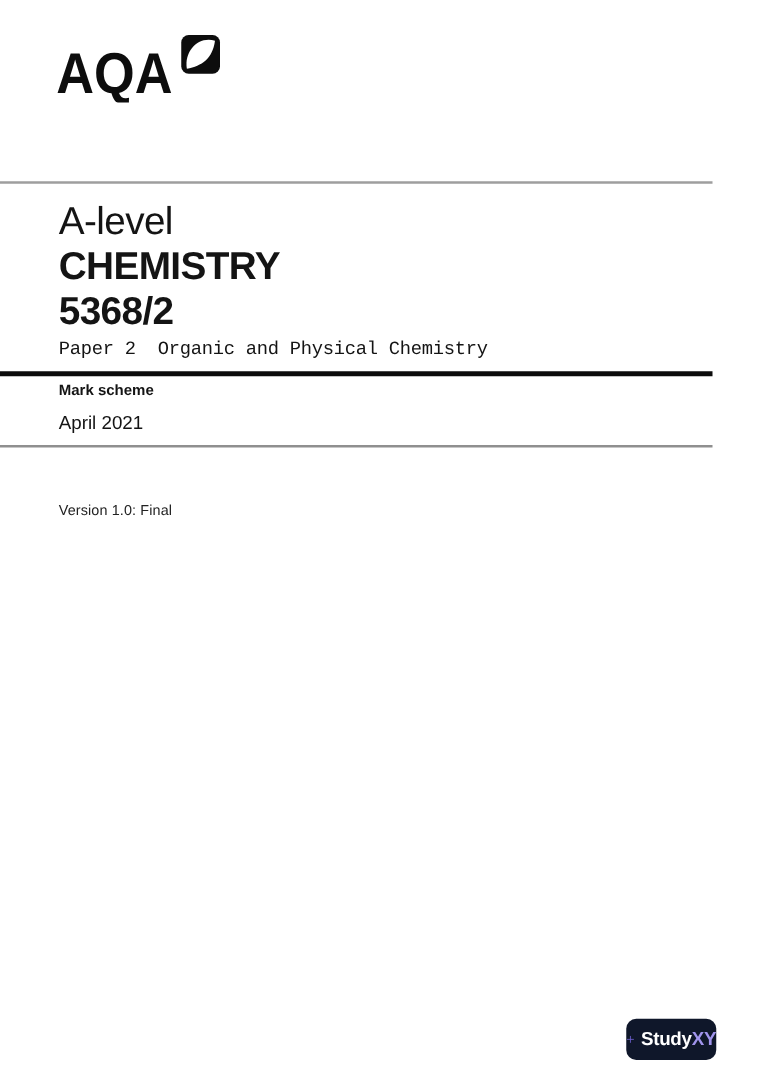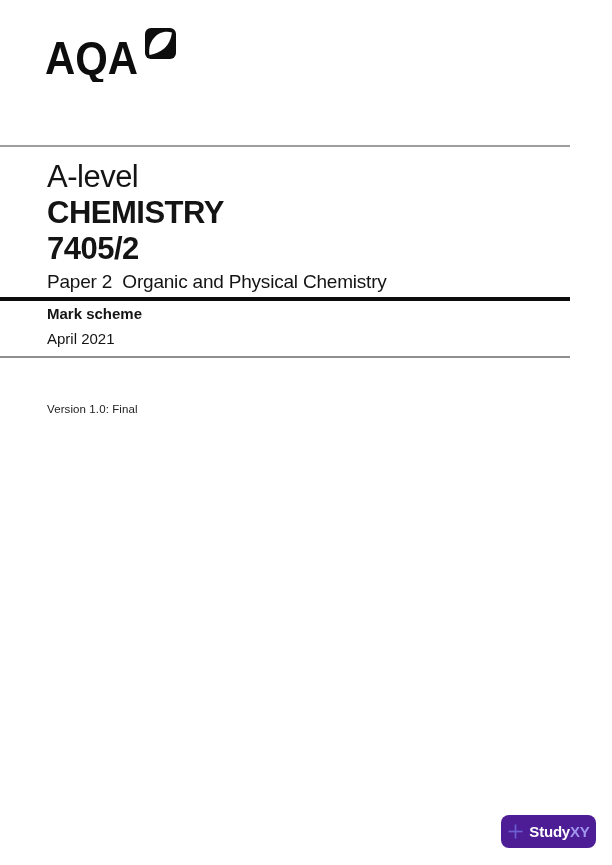--- a/index.html
+++ b/index.html
@@ -59,47 +59,48 @@
     letter-spacing: -0.5px;
   }
   .paper-code {
     top: 233px;
     font-size: 31px;
     font-weight: bold;
     letter-spacing: -0.5px;
   }
   .paper-name {
     top: 272px;
-    font-size: 19px;
+    font-size: 15px;
     font-weight: normal;
     letter-spacing: -0.2px;
+    font-family: Liberation Mono, monospace;
   }
   .doc-type {
     top: 306px;
-    font-size: 15px;
+    font-size: 12px;
     font-weight: bold;
   }
   .session {
     top: 331px;
     font-size: 15px;
   }
   .version {
     top: 364px;
     font-size: 11.5px;
     color: #222222;
     letter-spacing: 0.1px;
     margin-top: 40px;
   }
   .brand-badge {
     position: absolute;
     left: 501px;
     top: 815px;
-    width: 95px;
+    width: 72px;
     height: 33px;
-    background: #4c1d95;
+    background: #0f172a;
     border-radius: 8px;
     display: flex;
     align-items: center;
     justify-content: center;
     gap: 5px;
     cursor: pointer;
   }
   .brand-badge .plus-icon {
     width: 17px;
     height: 17px;
@@ -125,21 +126,21 @@
     <g>
       <rect x="101" y="2" width="31" height="31" rx="6" fill="#0d0d0d"></rect>
       <path d="M 105.5 29 C 103 14.5 115 2.5 128 6.5 C 126 21 117.5 26.5 105.5 29 Z" fill="#ffffff"></path>
     </g>
   </svg>
 
   <div class="rule-thin rule-thin-1"></div>
 
   <div class="txt subject">CHEMISTRY</div>
   <div class="txt qualification">A-level</div>
-  <div class="txt paper-code">7405/2</div>
+  <div class="txt paper-code">5368/2</div>
   <div class="txt paper-name">Paper 2  Organic and Physical Chemistry</div>
 
   <div class="rule-thick"></div>
 
   <div class="txt doc-type">Mark scheme</div>
   <div class="txt session">April 2021</div>
 
   <div class="rule-thin rule-thin-2"></div>
 
   <div class="txt version">Version 1.0: Final</div>

